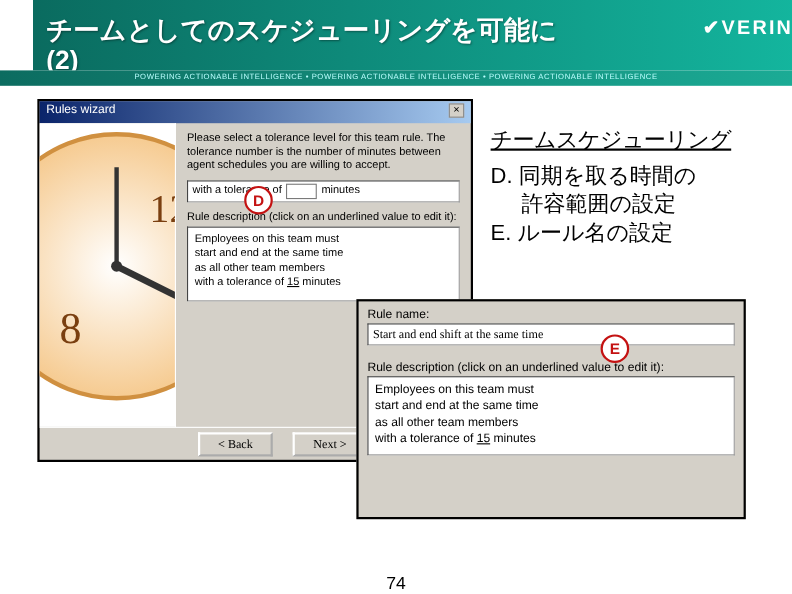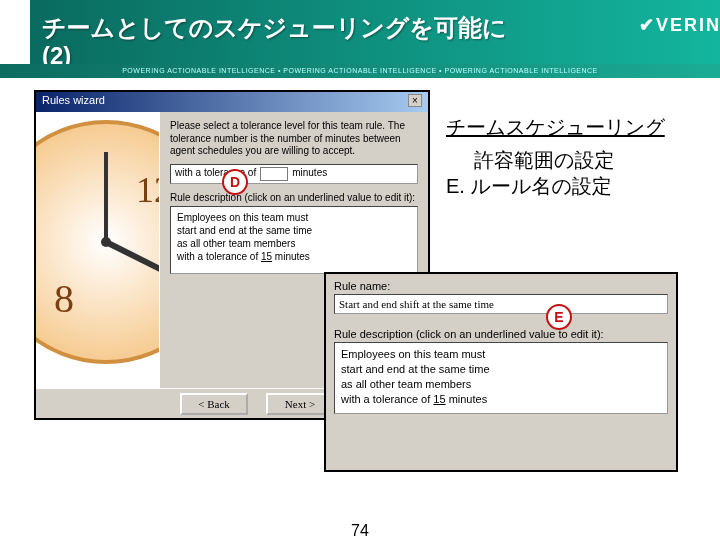--- a/index.html
+++ b/index.html
@@ -258,20 +258,21 @@
     </div>
     <div class="footer">
       <button class="winbtn">&lt; Back</button>
       <button class="winbtn">Next &gt;</button>
       <button class="winbtn">Cancel</button>
     </div>
   </div>
 
   <div class="annot">
     <div class="hdr">チームスケジューリング</div>
+    <div class="line">D. 同期を取る時間の</div>
     <div class="line indent">許容範囲の設定</div>
     <div class="line">E. ルール名の設定</div>
   </div>
 
   <div class="popup">
     <div class="field-label">Rule name:</div>
     <input class="name-input" type="text" value="Start and end shift at the same time" style="">
     <div class="desc-label">Rule description (click on an underlined value to edit it):</div>
     <div class="desc-box">
       <div>Employees on this team must</div>

